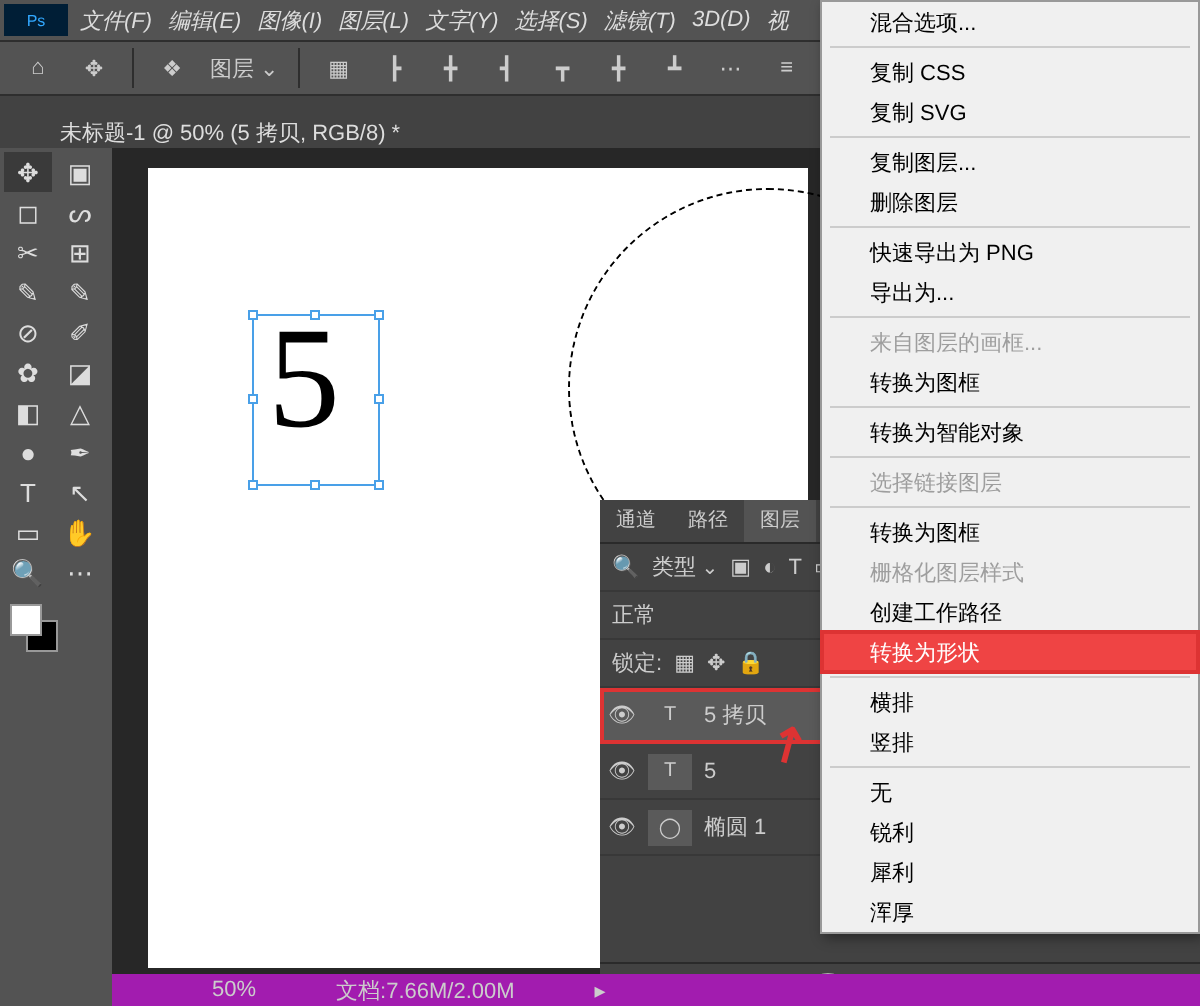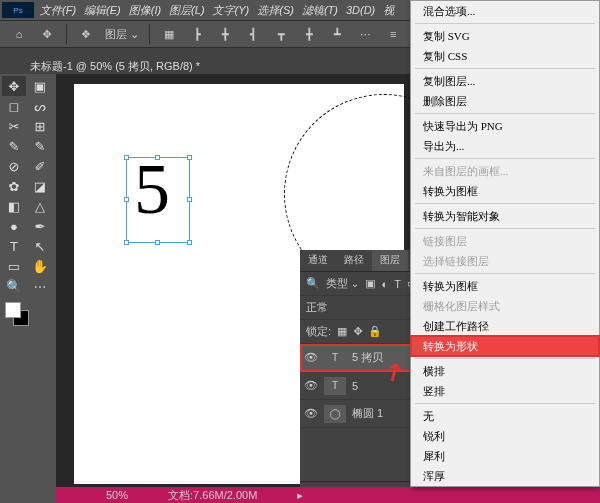--- a/index.html
+++ b/index.html
@@ -32,24 +32,24 @@
 .ptab.act { background:#535353; }
 .prow { height:24px; display:flex; align-items:center; padding:0 6px; gap:6px; border-bottom:1px solid #383838; }
 .prow .srch { width:14px; }
 .prow .drop { font-size:10px; }
 .layers { }
 .lrow { height:28px; display:flex; align-items:center; padding:0 4px; gap:6px; border-bottom:1px solid #383838; }
 .lrow.hl { outline:2px solid #d33; outline-offset:-2px; background:#5a5a5a; }
 .eye { width:14px; text-align:center; }
 .thumb { width:22px; height:18px; background:#5a5a5a; display:flex; align-items:center; justify-content:center; font-size:10px; }
 .layerbtns { position:absolute; bottom:0; height:22px; display:flex; align-items:center; gap:8px; padding:0 6px; width:100%; border-top:1px solid #2a2a2a; }
-.status { position:absolute; bottom:0; left:56px; right:0; height:16px; background:#be185d; color:#ccc; display:flex; align-items:center; font-size:10px; padding-left:50px; gap:40px; }
+.status { position:absolute; bottom:0; left:56px; right:0; height:16px; background:#a21caf; color:#ccc; display:flex; align-items:center; font-size:10px; padding-left:50px; gap:40px; }
 
 .ctx { position:absolute; top:0; right:0; width:190px; background:#f0f0f0; color:#000; border:1px solid #999; box-shadow:2px 2px 6px rgba(0,0,0,.4); z-index:10; }
-.ctx .mi { height:20px; padding:2px 12px; display:flex; align-items:center; font-size:11px; cursor:default; white-space:nowrap;font-family:Liberation Serif, serif; }
+.ctx .mi { height:20px; padding:2px 24px; display:flex; align-items:center; font-size:11px; cursor:default; white-space:nowrap; }
 .ctx .mi.dis { color:#9e9e9e; }
 .ctx .mi.hl { background:#ef4444; color:#fff; outline:2px solid #d33; outline-offset:-1px; }
 .ctx hr { border:none; border-top:1px solid #ccc; margin:2px 4px; }
 .arrow { position:absolute; right:196px; top:358px; color:#d33; font-size:24px; font-weight:bold; z-index:11; transform:rotate(-30deg); }
 .rside { position:absolute; right:0; top:74px; width:28px; height:176px; background:#424242; border-left:1px solid #2a2a2a; display:flex; flex-direction:column; gap:8px; padding-top:6px; align-items:center; }
 .rside .ri { width:18px; height:18px; color:#aaa; display:flex; align-items:center; justify-content:center; font-size:12px; }
 </style>
 </head>
 <body>
 
@@ -200,35 +200,34 @@
 
 <div class="status">
   <span>50%</span>
   <span>文档:7.66M/2.00M</span>
   <span>▸</span>
 </div>
 
 <div class="ctx" id="ctx">
     <div class="mi">混合选项...</div>
     <hr>
+    <div class="mi">复制 CSS</div>
     <div class="mi">复制 SVG</div>
-    <div class="mi">复制 CSS</div>
     <hr>
     <div class="mi">复制图层...</div>
     <div class="mi">删除图层</div>
     <hr>
     <div class="mi">快速导出为 PNG</div>
     <div class="mi">导出为...</div>
     <hr>
     <div class="mi dis">来自图层的画框...</div>
     <div class="mi">转换为图框</div>
     <hr>
     <div class="mi">转换为智能对象</div>
     <hr>
-    <div class="mi dis">链接图层</div>
     <div class="mi dis">选择链接图层</div>
     <hr>
     <div class="mi">转换为图框</div>
     <div class="mi dis">栅格化图层样式</div>
     <div class="mi">创建工作路径</div>
     <div class="mi hl">转换为形状</div>
     <hr>
     <div class="mi">横排</div>
     <div class="mi">竖排</div>
     <hr>

